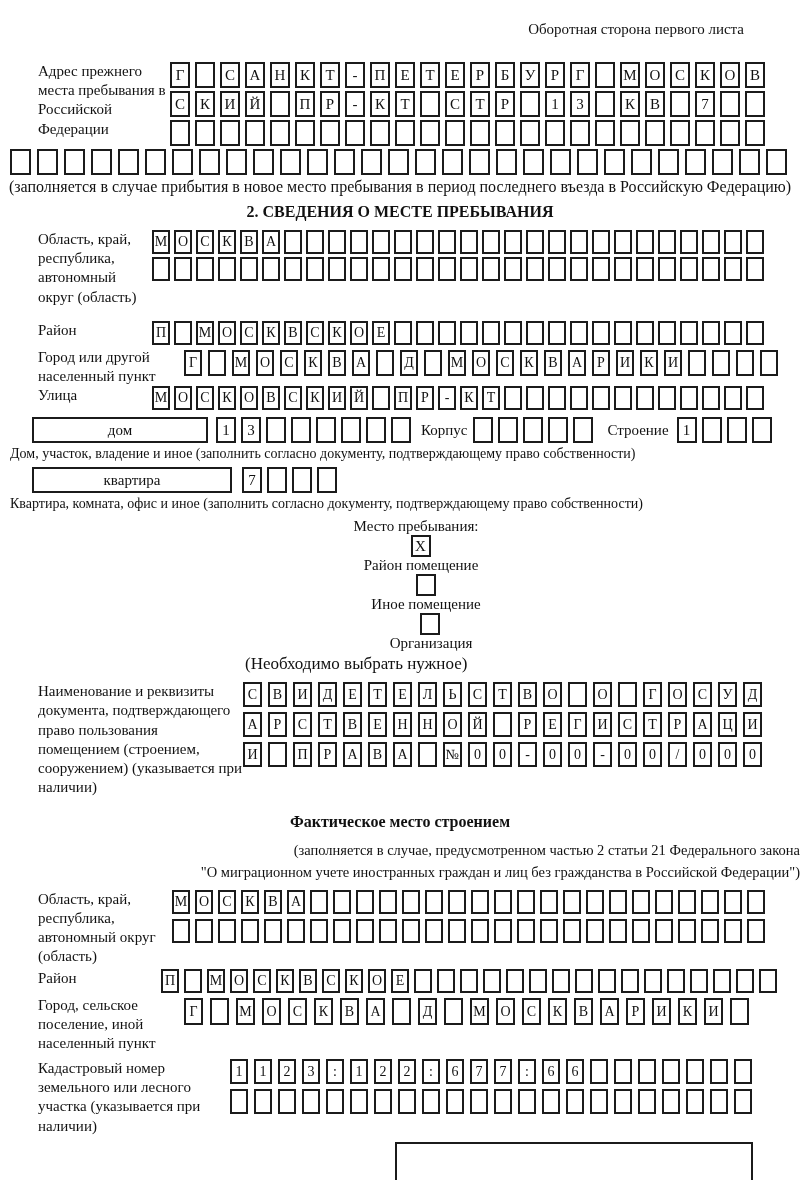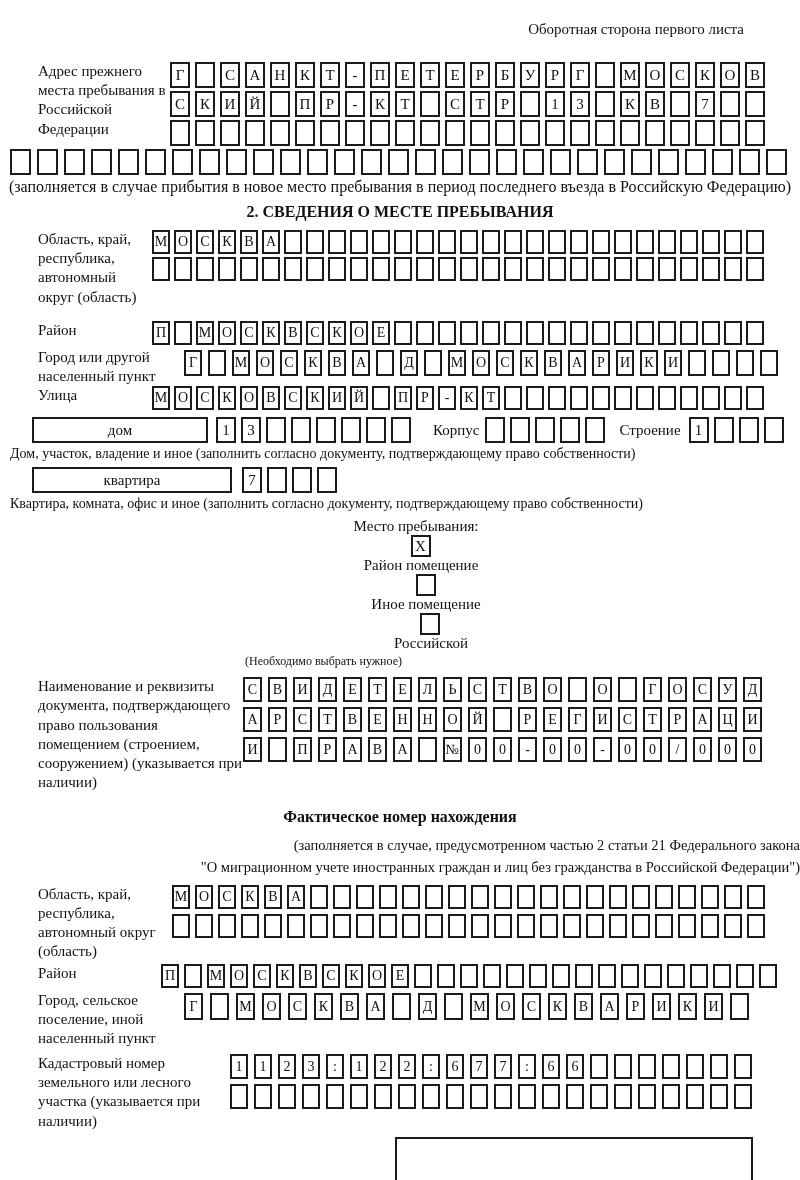--- a/index.html
+++ b/index.html
@@ -351,21 +351,21 @@
   <div class="grid grid-house" style="margin-bottom:0;">
       <div class="cell">1</div>
       <div class="cell">3</div>
       <div class="cell"></div>
       <div class="cell"></div>
       <div class="cell"></div>
       <div class="cell"></div>
       <div class="cell"></div>
       <div class="cell"></div>
     </div>
-  <div class="inline-lbl" style="margin:0 6px 0 22px;">Корпус</div>
+  <div class="inline-lbl" style="margin:0 6px 0 10px;">Корпус</div>
   <div class="grid grid-house" style="margin-bottom:0;">
       <div class="cell"></div>
       <div class="cell"></div>
       <div class="cell"></div>
       <div class="cell"></div>
       <div class="cell"></div>
     </div>
   <div class="inline-lbl" style="margin:0 8px 0 14px;">Строение</div>
   <div class="grid grid-house" style="margin-bottom:0;">
       <div class="cell">1</div>
@@ -387,23 +387,23 @@
 </div>
 <div class="small-cap">Квартира, комната, офис и иное (заполнить согласно документу, подтверждающему право собственности)</div>
 
 <div class="chk-row ml32">
   <span class="chk-lbl">Место пребывания:</span>
   <span class="chk" style="margin-left:9px;">X</span>
   <span class="chk-lbl" style="margin-left:10px;">Район помещение</span>
   <span class="chk" style="margin-left:20px;"></span>
   <span class="chk-lbl" style="margin-left:20px;">Иное помещение</span>
   <span class="chk" style="margin-left:28px;"></span>
-  <span class="chk-lbl" style="margin-left:30px;">Российской</span>
-</div>
-<div style="margin-left:245px;font-size:12px;margin-top:2px;">(Необходимо выбрать нужное)</div>
+  <span class="chk-lbl" style="margin-left:30px;">Организация</span>
+</div>
+<div style="margin-left:245px;font-size:17px;margin-top:2px;">(Необходимо выбрать нужное)</div>
 
 <div class="frow ml38" style="margin-top:8px;">
   <div class="flabel" style="width:205px;">Наименование и реквизиты документа, подтверждающего право пользования помещением (строением, сооружением) (указывается при наличии)</div>
   <div>
     <div class="grid grid-doc" style="margin-bottom:5px;">
         <div class="cell">С</div>
         <div class="cell">В</div>
         <div class="cell">И</div>
         <div class="cell">Д</div>
         <div class="cell">Е</div>
@@ -466,21 +466,21 @@
         <div class="cell">0</div>
         <div class="cell">0</div>
         <div class="cell">/</div>
         <div class="cell">0</div>
         <div class="cell">0</div>
         <div class="cell">0</div>
       </div>
   </div>
 </div>
 
-<div class="sec-title" style="margin-top:16px;">Фактическое номер нахождения</div>
+<div class="sec-title" style="margin-top:16px;">Фактическое место строением</div>
 <div class="fact-note">(заполняется в случае, предусмотренном частью 2 статьи 21 Федерального закона</div>
 <div class="fact-note">"О миграционном учете иностранных граждан и лиц без гражданства в Российской Федерации")</div>
 
 <div class="frow ml38" style="margin-top:6px;">
   <div class="flabel" style="width:134px;">Область, край, республика, автономный округ (область)</div>
   <div>
     <div class="grid grid-r3" style="margin-bottom:5px;">
         <div class="cell">М</div>
         <div class="cell">О</div>
         <div class="cell">С</div>

